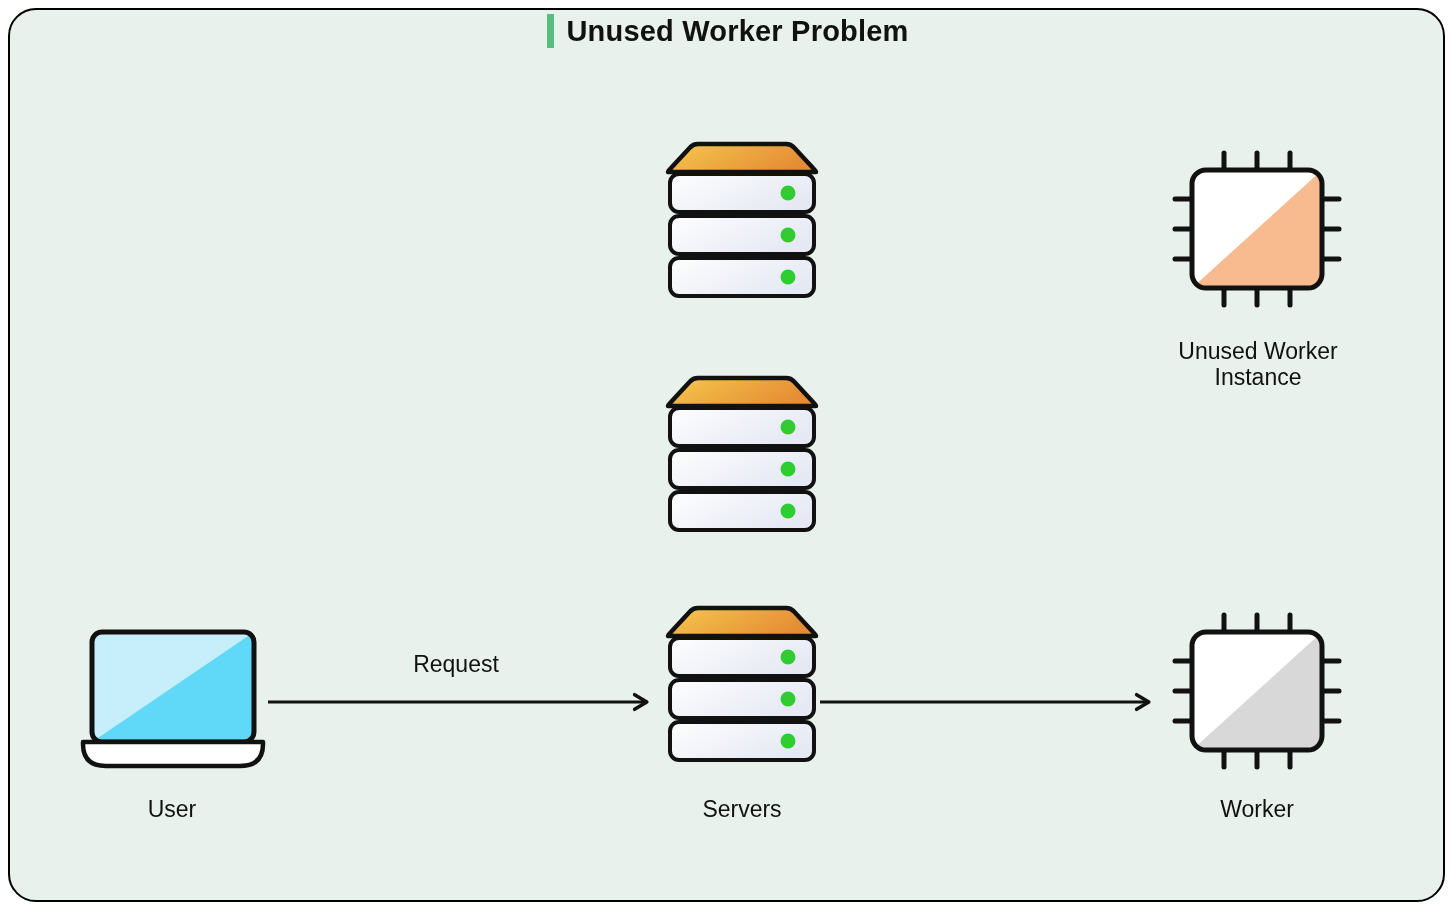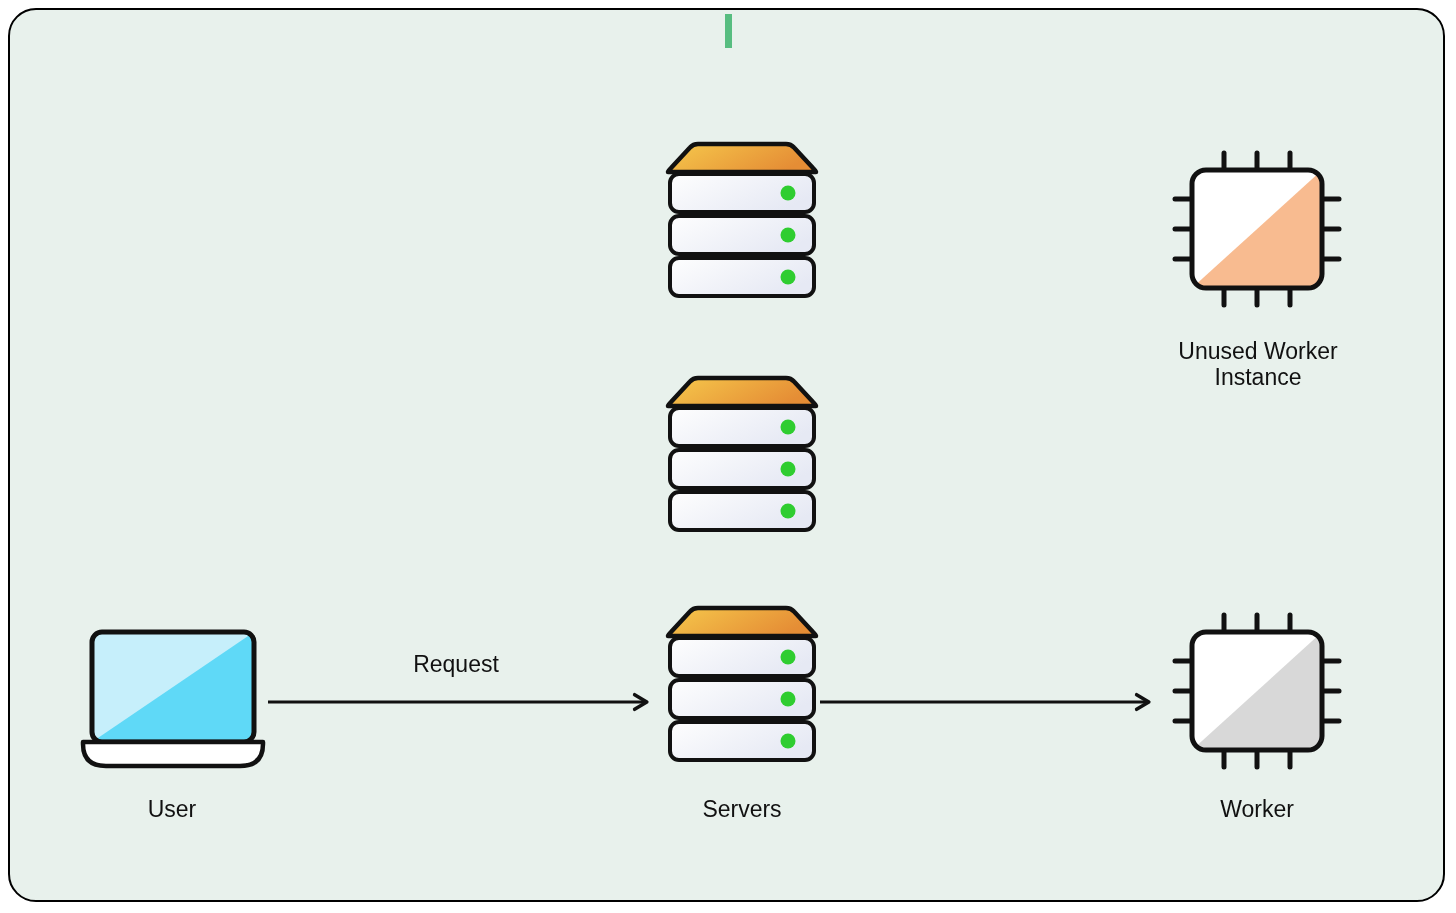--- a/index.html
+++ b/index.html
@@ -54,20 +54,21 @@
     fill: var(--text, #111111);
   }
 </style>
 </head>
 <body>
 
 <div class="card"></div>
 
 <div class="title-row">
   <span class="accent-bar"></span>
+  <h1 class="page-title">Unused Worker Problem</h1>
 </div>
 
 <svg class="diagram" viewBox="0 0 1456 913">
   <defs>
     <linearGradient id="gradTop" x1="0" y1="0" x2="1" y2="0.35">
       <stop offset="0" style="stop-color: var(--server-top-light, #f6c94c)"></stop>
       <stop offset="1" style="stop-color: var(--server-top-dark, #e58d35)"></stop>
     </linearGradient>
     <linearGradient id="gradSlab" x1="0" y1="0" x2="1" y2="0.55">
       <stop offset="0" style="stop-color: var(--slab-light, #fefefe)"></stop>

